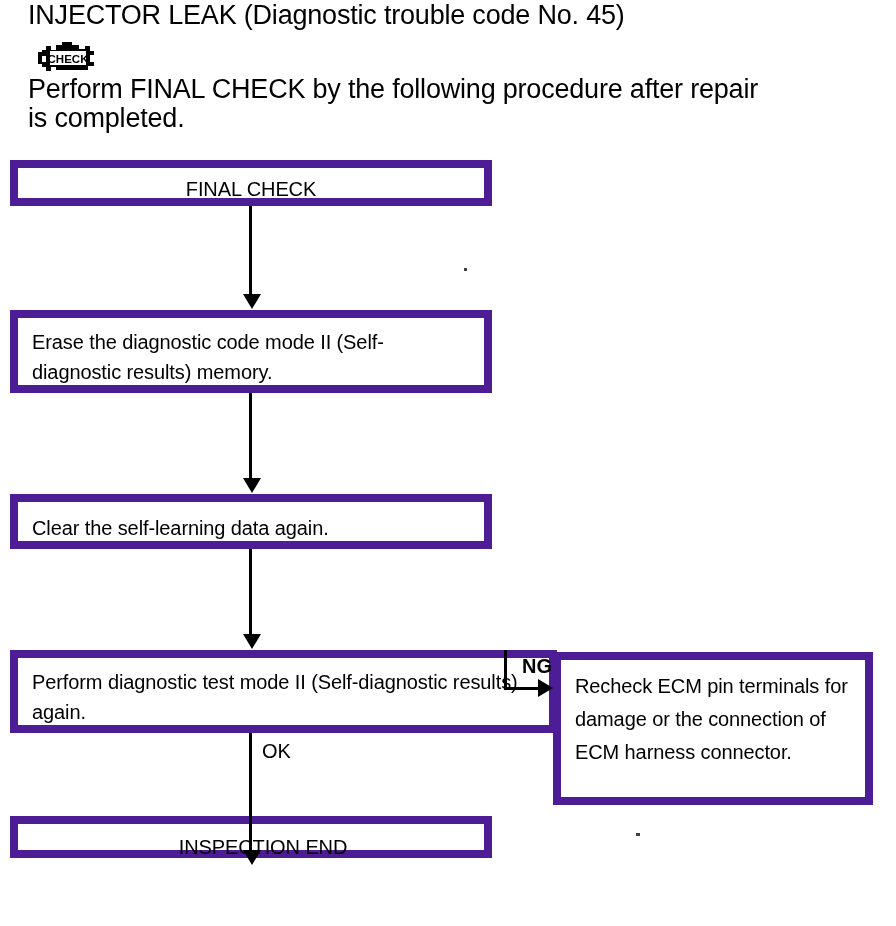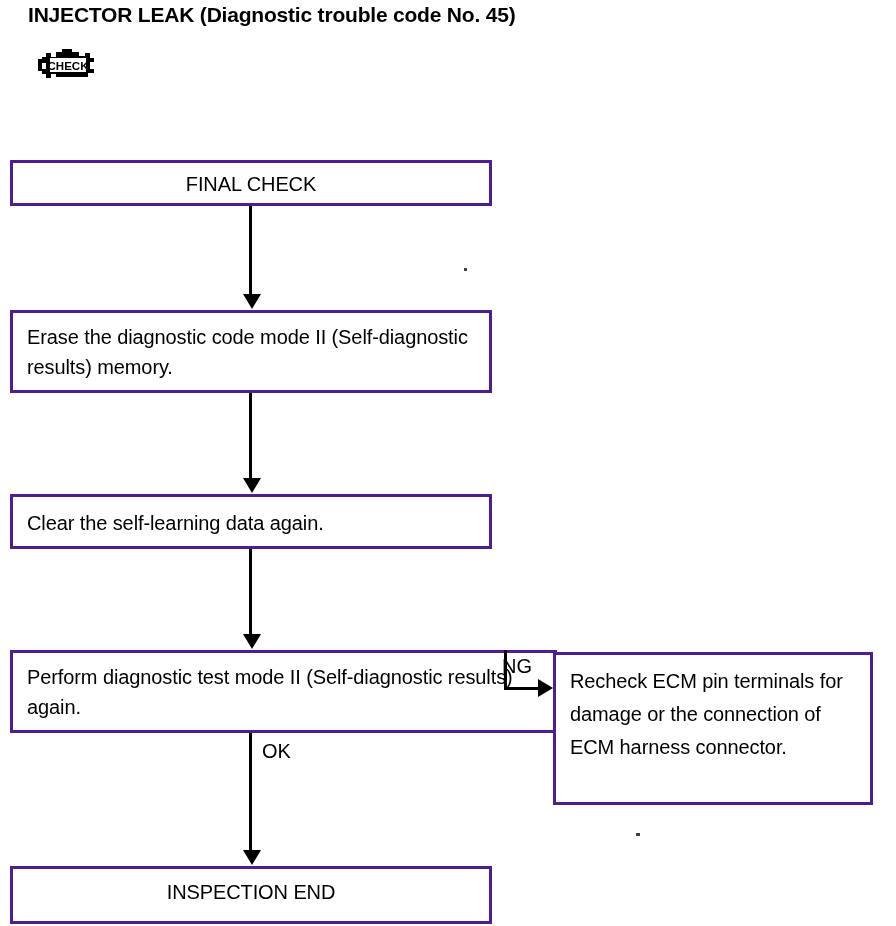--- a/index.html
+++ b/index.html
@@ -20,46 +20,46 @@
   
   #header {
     position: absolute;
     left: 0;
     top: 0;
     width: 896px;
     height: 150px;
   }
   .hdr-line {
     position: absolute;
-    font-weight: bold;
-    font-size: 21px;
+    font-weight: normal;
+    font-size: 27px;
     line-height: 26px;
     letter-spacing: -0.2px;
     white-space: nowrap;
   }
   #hdr-title      { left: 28px; top: 2px; }
   #hdr-mil-text   { left: 110px; top: 38px; }
   #hdr-perform-1  { left: 28px; top: 76px; }
   #hdr-perform-2  { left: 28px; top: 105px; }
 
   
   #mil-icon {
     position: absolute;
     left: 32px;
-    top: 47px;
+    top: 40px;
     width: 72px;
     height: 34px;
   }
   #mil-icon svg { display: block; }
 
   
   .fc-box {
     position: absolute;
     box-sizing: border-box;
-    border: 3px solid #4c1d95;
+    border: 8px solid #4c1d95;
     background: #ffffff;
   }
   .fc-text {
     position: absolute;
     font-size: 20px;
     line-height: 30px;
     letter-spacing: -0.1px;
   }
   .fc-text.centered {
     width: 100%;
@@ -79,21 +79,21 @@
 
   #box-clear-data    { left: 10px;  top: 494px; width: 482px; height: 55px; }
   #box-clear-data .fc-text { top: 11px; }
 
   #box-perform-test  { left: 10px;  top: 650px; width: 547px; height: 83px; }
   #box-perform-test .fc-text { top: 9px; }
 
   #box-recheck-ecm   { left: 553px; top: 652px; width: 320px; height: 153px; }
   #box-recheck-ecm .fc-text { top: 10px; line-height: 33px; }
 
-  #box-inspection-end{ left: 10px;  top: 866px; width: 482px; height: 58px; }
+  #box-inspection-end{ left: 10px;  top: 816px; width: 482px; height: 42px; padding-left: 12px; }
   #box-inspection-end .fc-text { top: 8px; }
 
   
   .conn-v {
     position: absolute;
     width: 3px;
     background: #000000;
   }
   .conn-h {
     position: absolute;
@@ -139,21 +139,21 @@
   #conn5-arrow { left: 538px; top: 679px; }
 
   
   .branch-label {
     position: absolute;
     font-size: 20px;
     line-height: 22px;
     white-space: nowrap;
   }
   #label-ok { left: 262px; top: 740px; text-align: center; }
-  #label-ng { left: 502px; top: 655px; }
+  #label-ng { left: 522px; top: 655px; font-weight: bold; }
 
   
   .speckle {
     position: absolute;
     background: #000000;
     opacity: 0.75;
   }
   #speckle-1 { left: 464px; top: 268px; width: 3px; height: 3px; }
   #speckle-2 { left: 636px; top: 833px; width: 4px; height: 3px; }
 </style>
@@ -176,21 +176,23 @@
                L10 27 L10 22 L14 22 L14 16 L10 16 L10 10 Z" fill="#000000"></path>
 
       <rect x="18" y="11" width="36" height="14" fill="#ffffff"></rect>
       <text x="36" y="22.5" font-family="'Liberation Sans', sans-serif" font-size="11.5" font-weight="bold" text-anchor="middle" fill="#000000">CHECK</text>
 
       <rect x="6" y="12" width="4" height="12" fill="#000000"></rect>
     </svg>
   </div>
 
 
-
+  <div class="hdr-line" id="hdr-perform-1">Perform FINAL CHECK by the following procedure after repair</div>
+
+  <div class="hdr-line" id="hdr-perform-2">is completed.</div>
 </div>
 
 <div class="fc-box" id="box-final-check">
   <div class="fc-text centered">FINAL CHECK</div>
 </div>
 
 <div class="fc-box" id="box-erase-memory">
   <div class="fc-text left">Erase the diagnostic code mode II (Self-diagnostic results) memory.</div>
 </div>
 

